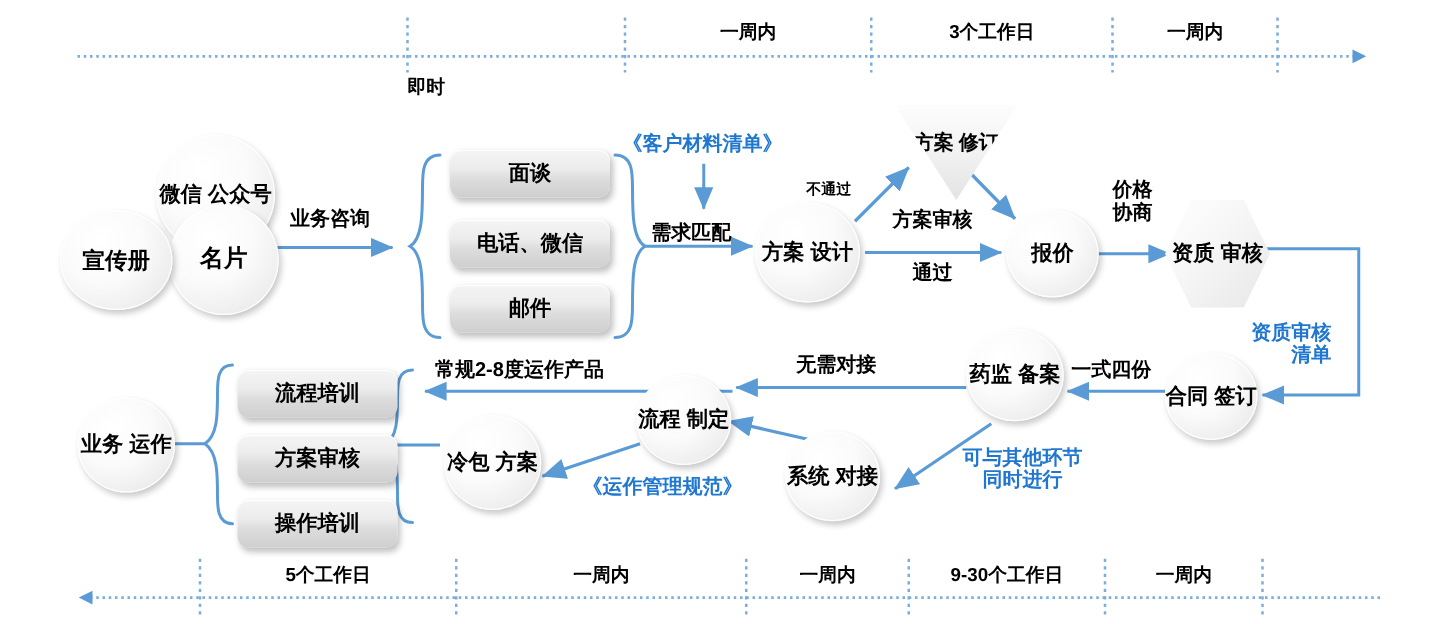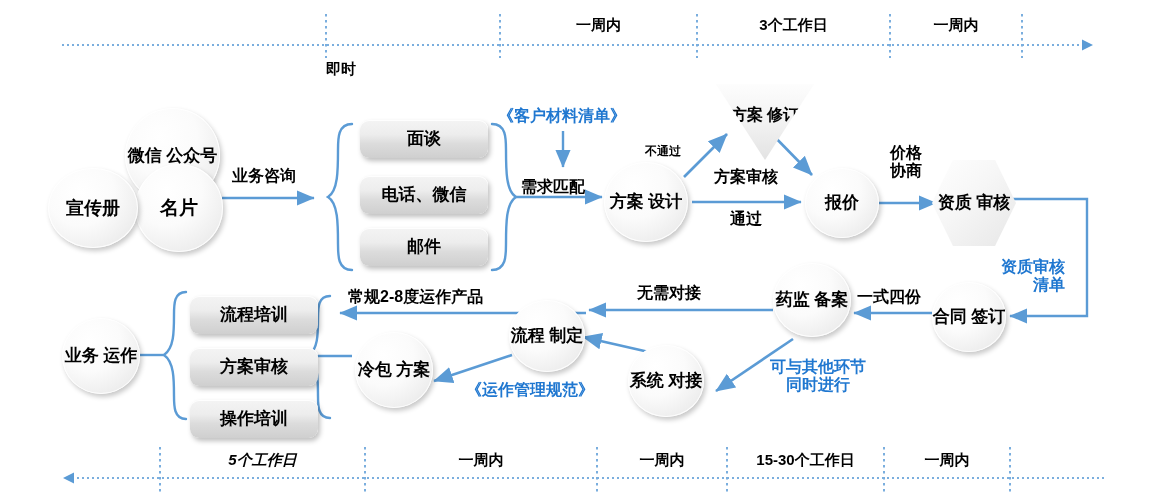--- a/index.html
+++ b/index.html
@@ -121,24 +121,24 @@
              C174,362 174,379 174,396 C174,406 174,419 186,419" fill="none" stroke="#5b9bd5" stroke-width="2.4" stroke-linecap="round"></path>
     <line x1="140" y1="355" x2="164" y2="355" stroke="#5b9bd5" stroke-width="2.4"></line>
   </svg>
 
 
   <div class="tl-txt" style="left:326px;top:16px;width:174px;text-align:left;margin-top:44px;">即时</div>
   <div class="tl-txt" style="left:500px;top:16px;width:197px;text-align:center;">一周内</div>
   <div class="tl-txt" style="left:697px;top:16px;width:193px;text-align:center;">3个工作日</div>
   <div class="tl-txt" style="left:890px;top:16px;width:132px;text-align:center;">一周内</div>
 
-  <div class="tl-txt" style="left:160px;top:451px;width:205px;text-align:center;font-style:italic;">5个工作日</div>
+  <div class="tl-txt" style="left:160px;top:451px;width:205px;text-align:center;">5个工作日</div>
   <div class="tl-txt" style="left:365px;top:451px;width:232px;text-align:center;">一周内</div>
   <div class="tl-txt" style="left:597px;top:451px;width:130px;text-align:center;">一周内</div>
-  <div class="tl-txt" style="left:727px;top:451px;width:157px;text-align:center;">15-30个工作日</div>
+  <div class="tl-txt" style="left:727px;top:451px;width:157px;text-align:center;">9-30个工作日</div>
   <div class="tl-txt" style="left:884px;top:451px;width:126px;text-align:center;">一周内</div>
 
   <div class="node circle" style="left:85px;top:108px;width:95px;height:95px;font-size:17px;margin-left:40px;">
     <span class="lbl">微信
 公众号</span>
   </div>
   <div class="node circle" style="left:135px;top:164px;width:88px;height:88px;font-size:19px;">
     <span class="lbl">名片</span>
   </div>
   <div class="node circle" style="left:48px;top:168px;width:90px;height:80px;font-size:18px;">

